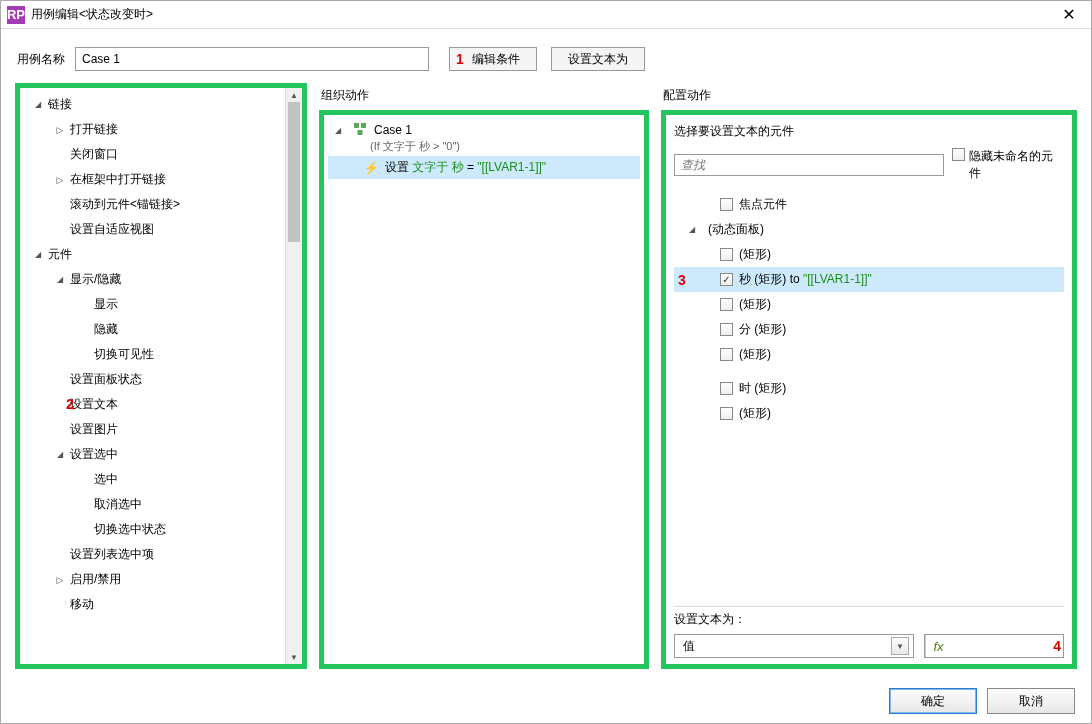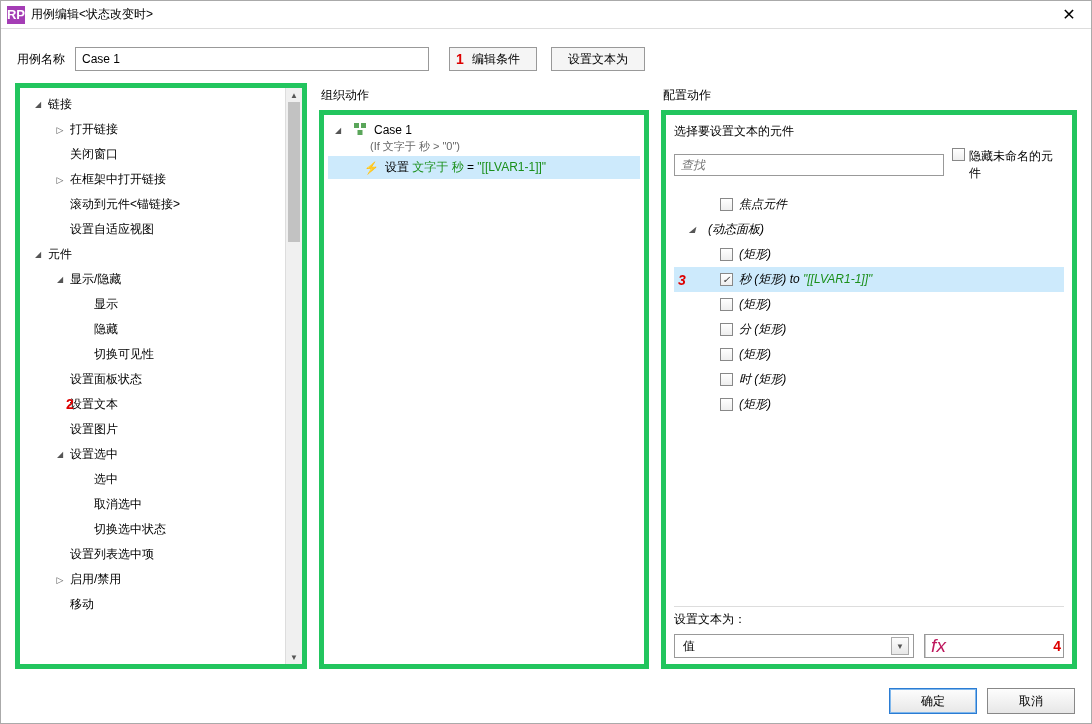--- a/index.html
+++ b/index.html
@@ -59,35 +59,35 @@
 
 
 .right-body { flex: 1; display: flex; flex-direction: column; padding: 6px 8px; gap: 6px; min-height: 0; }
 .subheading { padding: 2px 0 2px 0; }
 .search-row { display: flex; align-items: center; gap: 8px; }
 .search-input { flex: 0 0 270px; height: 22px; border: 1px solid #999; padding: 0 6px; font-style: italic; color: #888; }
 .chk-label { display: flex; align-items: flex-start; gap: 4px; }
 .checkbox { width: 13px; height: 13px; border: 1px solid #888; background: linear-gradient(#fff,#eee); display: inline-flex; align-items: center; justify-content: center; font-size: 10px; color: #333; }
 .checkbox.checked::after { content: "✓"; }
 
-.widget-tree { flex: 1; border: none; overflow: auto; padding-top: 4px; position: relative; min-height: 0; font-style: italic; }
+.widget-tree { flex: 1; border: none; overflow: auto; padding-top: 4px; position: relative; min-height: 0; }
 .w-item { height: 25px; display: flex; align-items: center; padding-left: 12px; gap: 6px; }
 .w-item.l2 { padding-left: 28px; }
 .w-item.selected { background: #cdeafc; }
 .annot-3 { position: absolute; color: #d00; font-weight: bold; font-size: 14px; left: 4px; }
 .w-text-green { color: #1a8f1a; }
 
 
 .set-text-row { display: flex; flex-direction: column; gap: 6px; padding-top: 4px; border-top: 1px solid #ddd; margin-top: auto; }
 .set-text-controls { display: flex; gap: 10px; align-items: center; }
 .dropdown { width: 240px; height: 24px; border: 1px solid #999; background: #fff; display: flex; align-items: center; justify-content: space-between; padding: 0 4px 0 8px; }
 .dropdown-arrow { width: 18px; height: 18px; border: 1px solid #aaa; display: flex; align-items: center; justify-content: center; background: linear-gradient(#fdfdfd,#e8e8e8); font-size: 8px; color: #555; }
 .value-box { flex: 1; display: flex; align-items: center; border: 1px solid #999; height: 24px; position: relative; }
 .value-input { flex: 1; border: none; padding: 0 6px; height: 22px; outline: none; }
-.fx-btn { width: 26px; height: 22px; border-left: 1px solid #ccc; display: flex; align-items: center; justify-content: center; font-style: italic; color: #be185d; font-size: 19px; cursor: pointer; }
+.fx-btn { width: 26px; height: 22px; border-left: 1px solid #ccc; display: flex; align-items: center; justify-content: center; font-style: italic; color: #4d7c0f; font-size: 13px; cursor: pointer; }
 .annot-4 { position: absolute; right: 2px; top: 3px; color: #d00; font-weight: bold; font-size: 14px; pointer-events: none; }
 
 
 .footer { height: 44px; display: flex; justify-content: flex-end; align-items: center; gap: 10px; padding: 0 16px; }
 .foot-btn { width: 88px; height: 26px; border: 1px solid #888; background: linear-gradient(#fdfdfd,#e7e7e7); cursor: pointer; }
 .foot-btn.primary { border: 1px solid #2b7cd3; box-shadow: 0 0 0 1px #7fb7ec inset; }
 </style>
 </head>
 <body>
 
@@ -277,21 +277,21 @@
             <div class="w-item l2" style="position: relative;">
               <span style="width: 12px;"></span>
               <span class="checkbox"></span>
               <span>分 (矩形)</span>
             </div>
             <div class="w-item l2" style="position: relative;">
               <span style="width: 12px;"></span>
               <span class="checkbox"></span>
               <span>(矩形)</span>
             </div>
-            <div class="w-item l2" style="position: relative;">
+            <div class="w-item l2" style="position: relative; margin-top: 9px;">
               <span style="width: 12px;"></span>
               <span class="checkbox"></span>
               <span>时 (矩形)</span>
             </div>
             <div class="w-item l2" style="position: relative;">
               <span style="width: 12px;"></span>
               <span class="checkbox"></span>
               <span>(矩形)</span>
             </div>
           </div>

